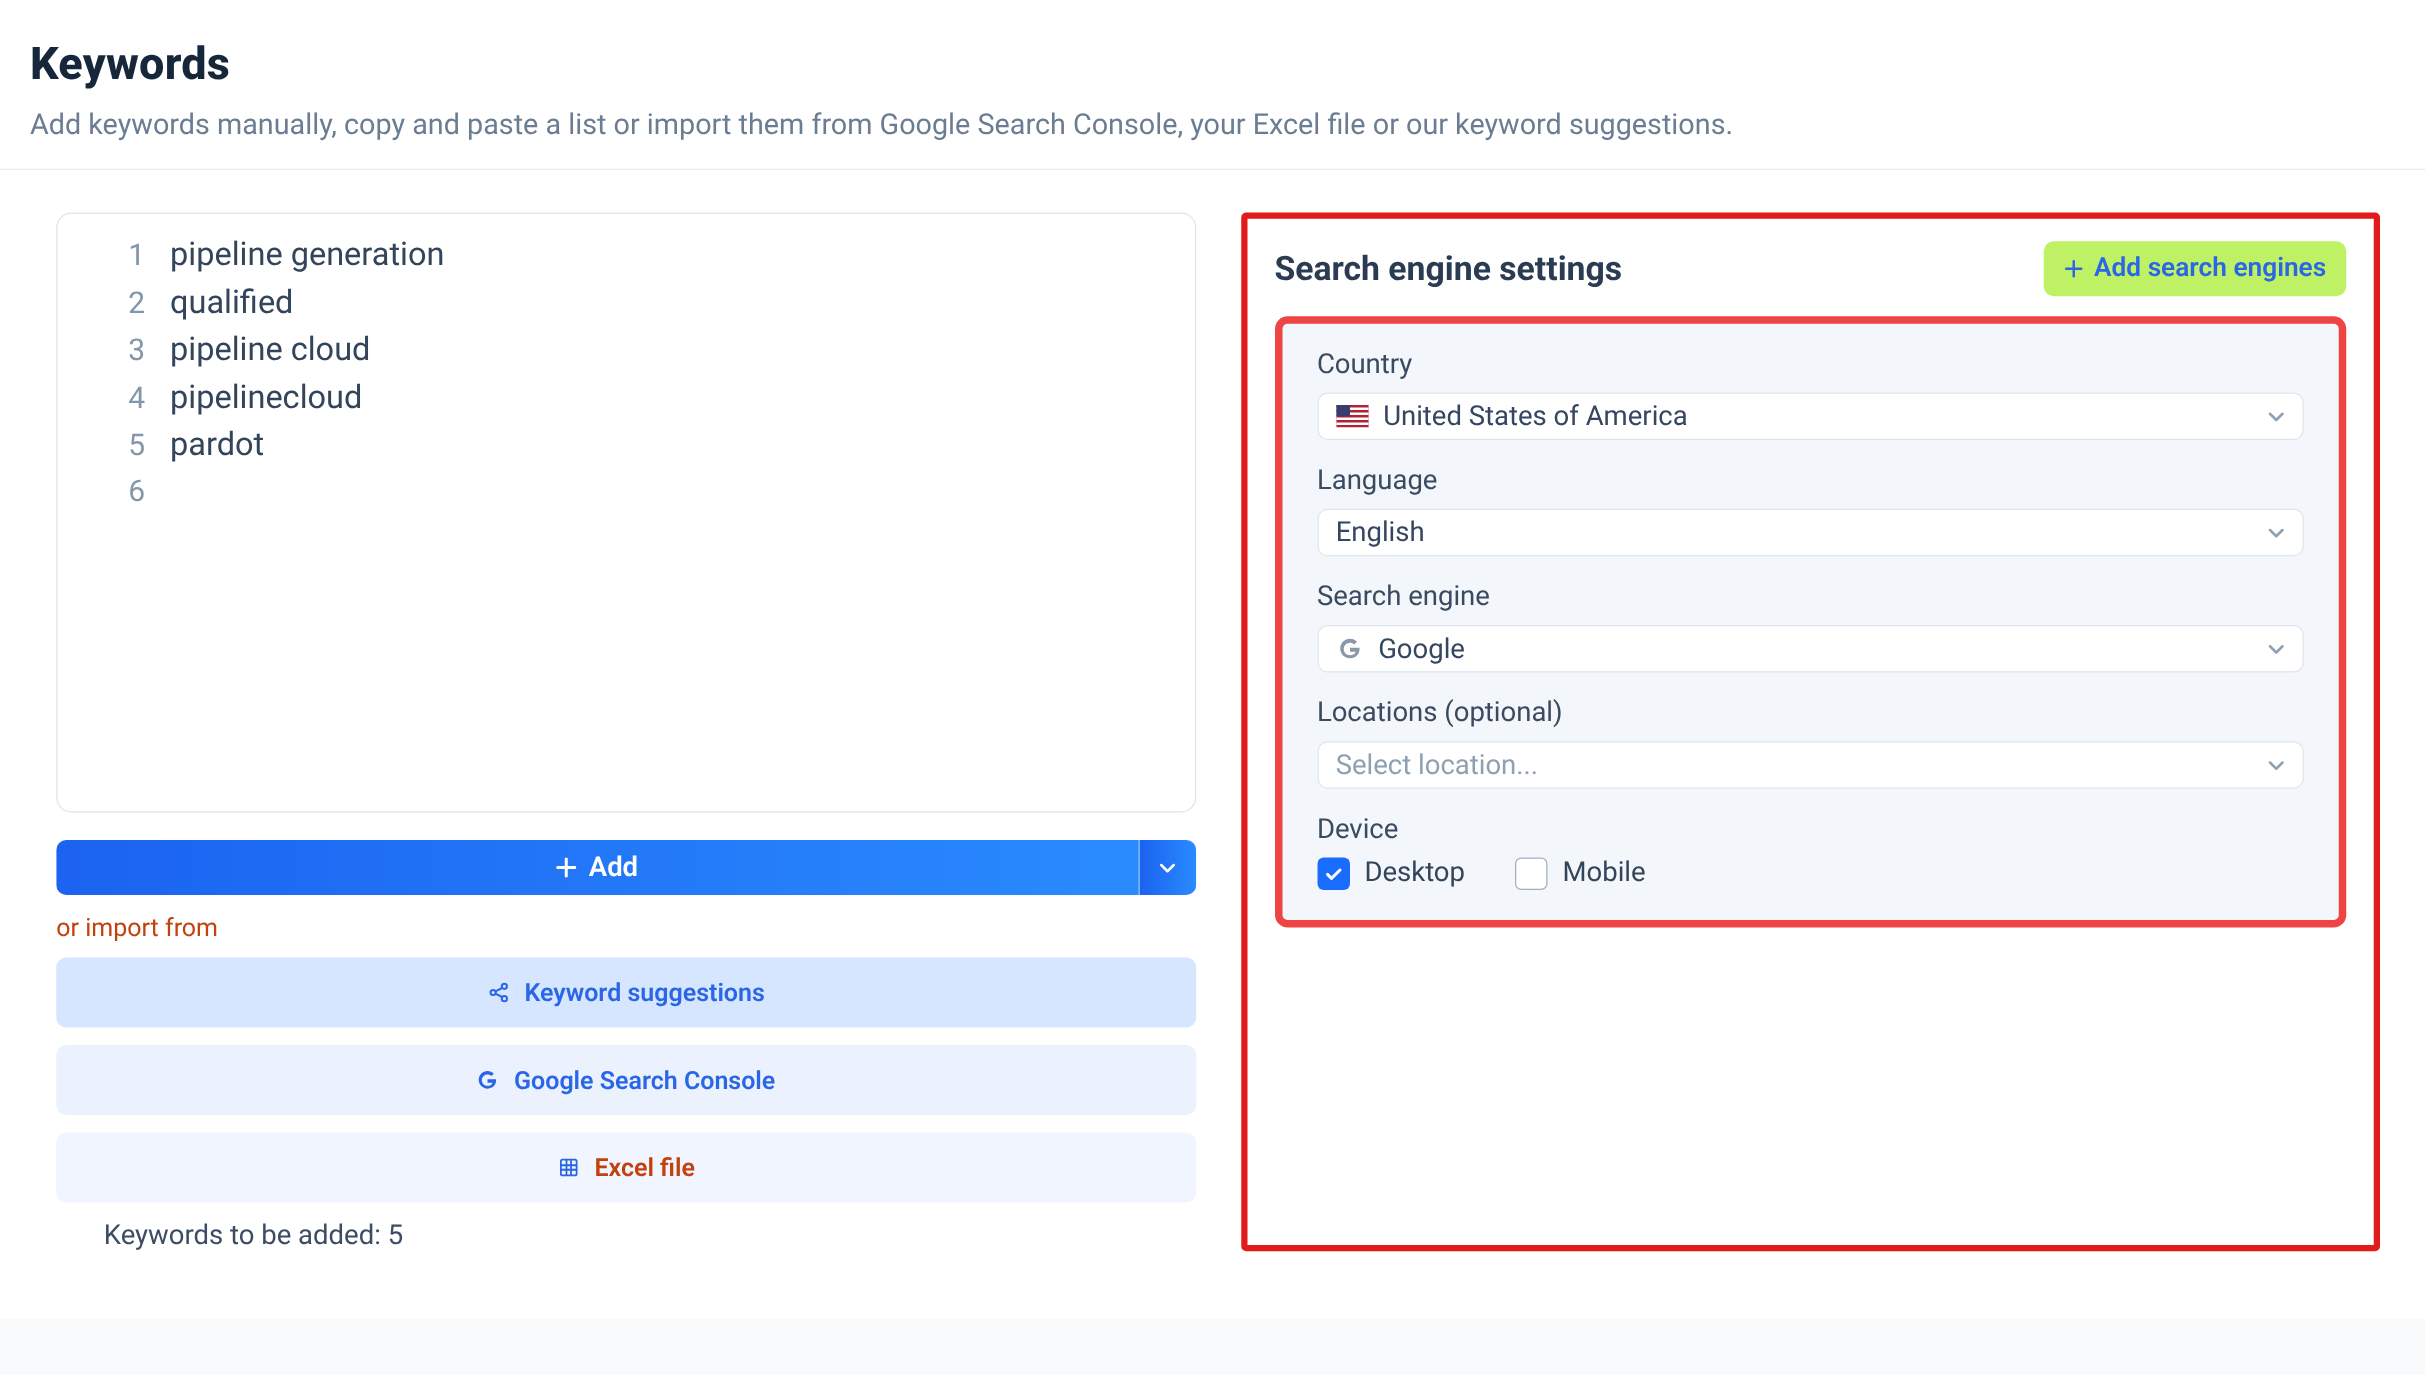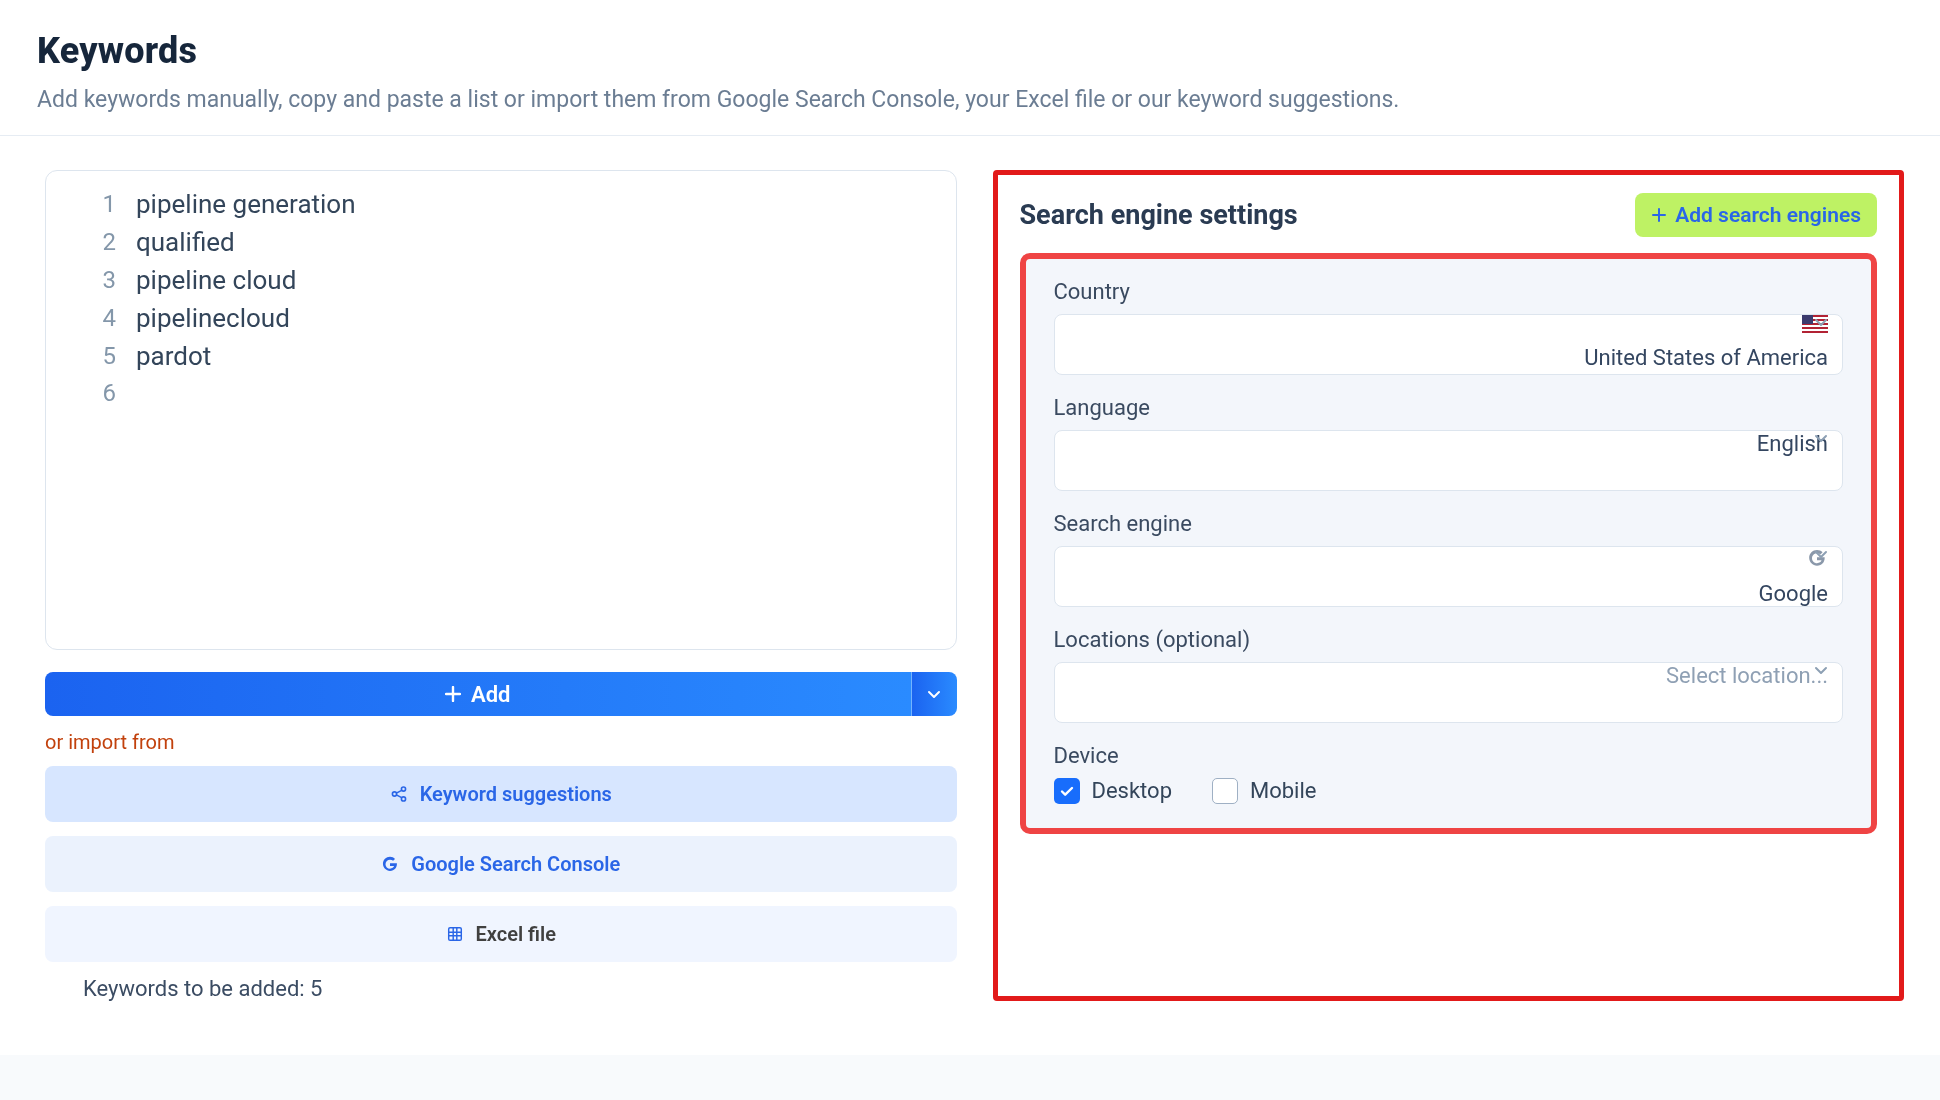--- a/index.html
+++ b/index.html
@@ -26,21 +26,21 @@
     font-family: -apple-system, "Segoe UI", Roboto, "Helvetica Neue", Arial, "Noto Sans", "Liberation Sans", sans-serif;
     color:var(--ink);
     width:1940px;
   }
   .page{
     width:1940px;
     background:#ffffff;
     padding:30px 0 54px 0;
   }
   .header{
-    padding:0 45px 22px 37px;
+    padding:0 45px 22px 24px;
     border-bottom:1px solid var(--line-2);
   }
   .h-title{
     font-size:36px;
     font-weight:800;
     letter-spacing:.2px;
     color:#16263b;
   }
   .h-sub{
     margin-top:14px;
@@ -126,21 +126,21 @@
     display:flex;align-items:center;justify-content:center;gap:12px;
     border-radius:8px;
     height:56px;
     font-size:20px;font-weight:600;
     cursor:pointer;
     margin-bottom:14px;
   }
   .pill .ico{display:inline-flex;color:inherit}
   .pill.kw-sug{background:#d7e6ff;color:#2a66e7}
   .pill.gsc{background:var(--accent-soft-2);color:#2a66e7}
-  .pill.excel{background:#f0f5ff;color:#404040}
+  .pill.excel{background:#f0f5ff;color:#c2410c}
   .count-line{
     font-size:22px;color:#3b4c63;margin-top:10px;margin-left:38px;
   }
 
   
   .right{
     position:relative;
     border:5px solid var(--red);
     border-radius:4px;
     padding:18px 22px 22px 22px;
@@ -165,26 +165,25 @@
   .panel{
     background:#f3f6fb;border:6px solid #ef4444;border-radius:10px;
     padding:20px 28px 24px 28px;
   }
   .field{margin-bottom:20px}
   .field:last-child{margin-bottom:0}
   .label{
     font-size:22px;color:#3a4a60;margin-bottom:10px;
   }
   .select{
-    display:flex;align-items:flex-end;gap:12px;
+    display:flex;align-items:center;gap:12px;
     background:#fff;border:1px solid var(--line);border-radius:8px;
-    height:61px;padding:0 14px;cursor:pointer;
+    height:38px;padding:0 14px;cursor:pointer;
     font-size:22px;color:#344660;
     position:relative;
-    flex-direction:column;
   }
   .select.placeholder{color:#8fa0b4}
   .select .flag{width:26px;height:18px;display:inline-block}
   .select .g-mark{
     width:22px;height:22px;display:inline-flex;align-items:center;justify-content:center;
     color:#6b7d93;font-weight:800;font-size:18px;border-radius:50%;
   }
   .select .caret{
     position:absolute;right:14px;
     display:inline-flex;color:#8da0b4;

